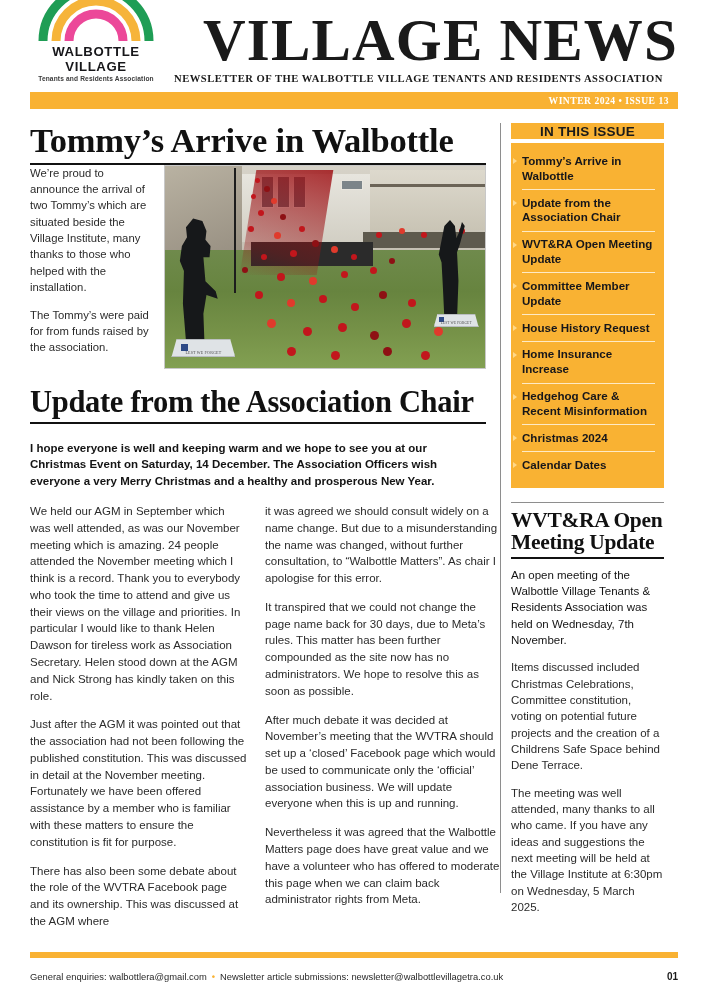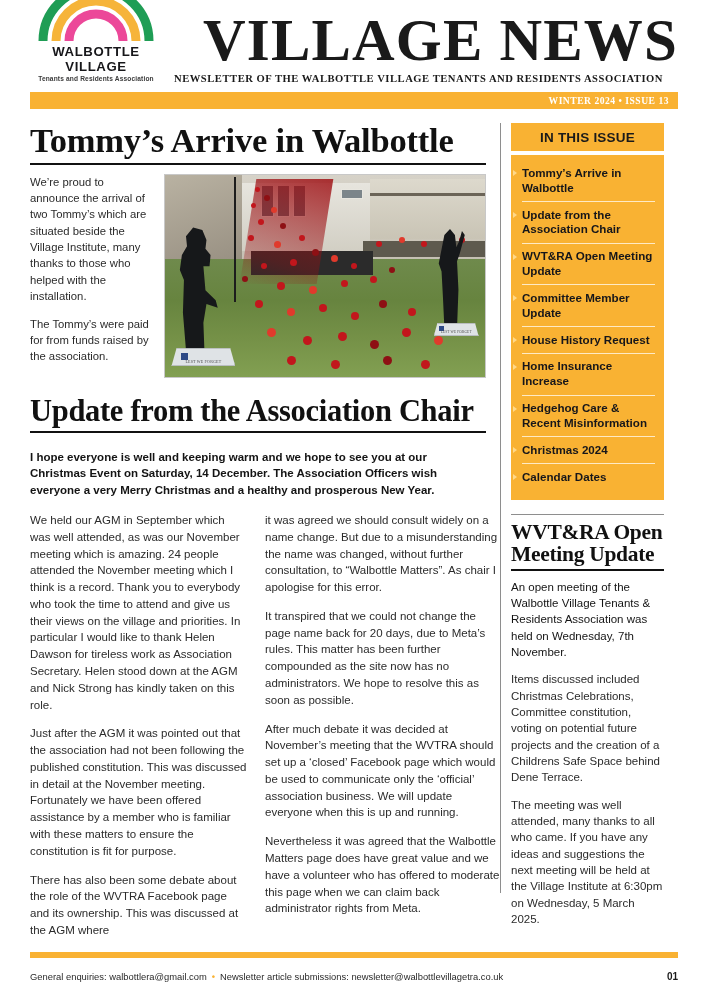--- a/index.html
+++ b/index.html
@@ -101,21 +101,21 @@
     font-weight: 700;
     color: #111;
     line-height: 1.0;
     padding-bottom: 5px;
     border-bottom: 2px solid #111;
   }
   .hl-tommy { font-size: 34.5px; letter-spacing: -0.2px; }
   .hl-chair { font-size: 30.5px; letter-spacing: -0.3px; }
 
   
-  .article-1 { display: flex; margin-top: 9px; }
+  .article-1 { display: flex; }
   .a1-text { width: 134px; flex: 0 0 134px; padding-right: 8px; }
   .a1-text p {
     font-size: 11.3px;
     line-height: 1.45;
     color: #2b2b2b;
     margin-bottom: 11px;
   }
   .a1-photo {
     flex: 1 1 auto;
     height: 204px;
@@ -197,21 +197,21 @@
   .a2-col p {
     font-size: 11.5px;
     line-height: 1.46;
     color: #2b2b2b;
     margin-bottom: 12px;
   }
 
   
   .itib-head {
     background: #f9b233;
-    height: 28px;
+    height: 16px;
     display: flex; align-items: center; justify-content: center;
   }
   .itib-head span {
     font-weight: 700; font-size: 13.5px; color: #1a1a1a; letter-spacing: 0.2px;
   }
   .itib-list {
     background: #f9b233;
     margin-top: 4px;
     padding: 9px 9px 10px 11px;
     position: relative;
@@ -390,21 +390,21 @@
         <h1 class="headline hl-chair">Update from the Association Chair</h1>
         <p class="a2-intro">I hope everyone is well and keeping warm and we hope to see you at our Christmas Event on Saturday, 14 December. The Association Officers wish everyone a very Merry Christmas and a healthy and prosperous New Year.</p>
         <div class="a2-cols">
           <div class="a2-col">
             <p>We held our AGM in September which was well attended, as was our November meeting which is amazing. 24 people attended the November meeting which I think is a record. Thank you to everybody who took the time to attend and give us their views on the village and priorities. In particular I would like to thank Helen Dawson for tireless work as Association Secretary. Helen stood down at the AGM and Nick Strong has kindly taken on this role.</p>
             <p>Just after the AGM it was pointed out that the association had not been following the published constitution. This was discussed in detail at the November meeting. Fortunately we have been offered assistance by a member who is familiar with these matters to ensure the constitution is fit for purpose.</p>
             <p>There has also been some debate about the role of the WVTRA Facebook page and its ownership. This was discussed at the AGM where</p>
           </div>
           <div class="a2-col" style="padding-right:0">
             <p>it was agreed we should consult widely on a name change. But due to a misunderstanding the name was changed, without further consultation, to “Walbottle Matters”. As chair I apologise for this error.</p>
-            <p>It transpired that we could not change the page name back for 20 days, due to Meta’s rules. This matter has been further compounded as the site now has no administrators. We hope to resolve this as soon as possible.</p>
+            <p>It transpired that we could not change the page name back for 30 days, due to Meta’s rules. This matter has been further compounded as the site now has no administrators. We hope to resolve this as soon as possible.</p>
             <p>After much debate it was decided at November’s meeting that the WVTRA should set up a ‘closed’ Facebook page which would be used to communicate only the ‘official’ association business. We will update everyone when this is up and running.</p>
             <p>Nevertheless it was agreed that the Walbottle Matters page does have great value and we have a volunteer who has offered to moderate this page when we can claim back administrator rights from Meta.</p>
           </div>
         </div>
       </div>
     </div>
 
     <div class="right-col">
 
       <div class="itib-head">

